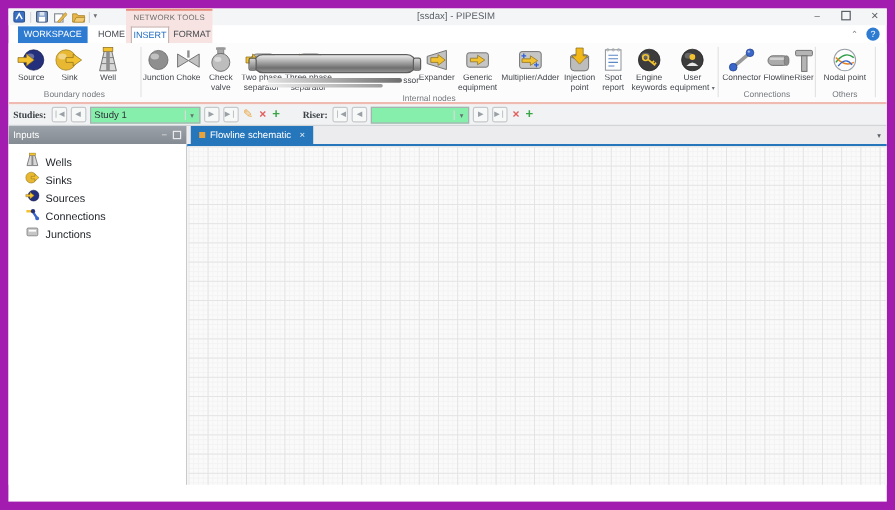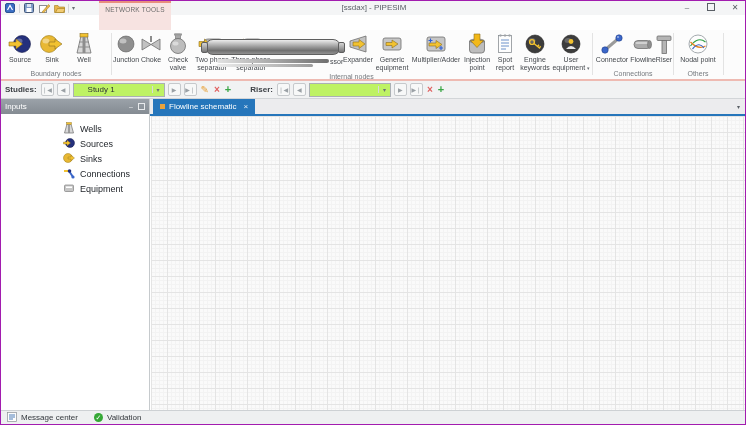--- a/index.html
+++ b/index.html
@@ -1,16 +1,16 @@
 <!DOCTYPE html>
 <html><head>
 <meta charset="utf-8">
 <style>
   html,body{margin:0;padding:0;background:#c8ccd0;}
-  .app{position:relative;width:746px;height:425px;background:#fff;border:1px solid #a21caf;
+  .app{position:relative;width:746px;height:425px;background:#fff;border:7px solid #a21caf;
        box-sizing:border-box;font-family:"Liberation Sans",sans-serif;overflow:hidden;
        -webkit-font-smoothing:antialiased;cursor:default;user-select:none;}
 
   
   .titlebar{position:absolute;left:0;top:0;right:0;height:14px;background:#f4f5f6;}
   .qat{position:absolute;left:3px;top:1px;height:12px;display:flex;align-items:center;gap:3px;}
   .qat .sep{width:1px;height:9px;background:#d4d7da;}
   .qat .qbtn{display:flex;align-items:center;justify-content:center;width:12px;height:12px;}
   .qat .caret{font-size:6px;color:#6a6f75;line-height:1;}
   .win-title{position:absolute;left:300px;top:2px;width:146px;text-align:center;
@@ -60,42 +60,42 @@
   .tbar1{position:absolute;left:216px;top:29px;width:112px;height:4px;border-radius:2px;
          background:linear-gradient(90deg,#e2e2e2,#6f6f6f);}
   .tbar2{position:absolute;left:216px;top:34px;width:96px;height:3px;border-radius:1.5px;
          background:linear-gradient(90deg,#ececec,#9d9d9d);}
   .obscured-frag{position:absolute;left:329px;top:28px;font-size:7px;color:#44484d;}
 
   
   .studiesbar{position:absolute;left:0;top:80px;right:0;height:18px;background:#f1f2f3;
               border-bottom:1px solid #d2d5d8;display:flex;align-items:center;gap:3px;
               padding-left:4px;box-sizing:border-box;}
-  .sb-label{font-size:8px;font-weight:bold;color:#3c4045;margin-right:1px;}
+  .sb-label{font-size:8px;font-weight:bold;color:#3c4045;margin-right:1px;font-family:Liberation Serif, serif;}
   .navbtn{width:13px;height:13px;border:1px solid #c6c9cc;background:#f7f8f8;border-radius:2px;
           display:flex;align-items:center;justify-content:center;font-size:6px;color:#9aa0a5;
           line-height:1;box-sizing:border-box;}
-  .combo{height:14px;border:1px solid #abb0b5;background:#bef264;display:flex;align-items:center;
-         font-size:8px;color:#2e3237;padding-left:14px;box-sizing:border-box;}
+  .combo{height:14px;border:1px solid #abb0b5;background:#86efac;display:flex;align-items:center;
+         font-size:8px;color:#2e3237;padding-left:3px;box-sizing:border-box;}
   .combo .cval{flex:1;}
   .combo .ccaret{width:11px;text-align:center;font-size:6px;color:#6a6f75;border-left:1px solid #d7dadd;}
   .toolglyph{font-size:10px;line-height:1;margin:0 1px;}
   .glyph-edit{color:#e8a33d;} .glyph-del{color:#e06060;font-weight:bold;}
   .glyph-add{color:#3aa546;font-weight:bold;font-size:11px;}
   .sb-gap{width:12px;}
 
   
   .sidepanel{position:absolute;left:0;top:98px;width:149px;bottom:14px;background:#fff;
              border-right:1px solid #c6cacd;box-sizing:border-box;}
   .panel-header{height:15px;background:linear-gradient(180deg,#9ba2a9,#848b92);color:#fff;
                 display:flex;align-items:center;padding:0 4px;box-sizing:border-box;}
   .panel-title{flex:1;font-size:8px;}
   .ph-icon{font-size:7px;color:#e8eaec;margin-left:5px;line-height:1;}
   .ph-pinbox{display:inline-block;width:5px;height:5px;border:1px solid #e8eaec;margin-left:5px;}
-  .tree{padding-top:7px;padding-left:48px;}
+  .tree{padding-top:7px;}
   .tree-item{height:15px;display:flex;align-items:center;padding-left:14px;gap:5px;}
   .tree-label{font-size:9px;color:#23272c;}
 
   .tabstrip{position:absolute;left:149px;top:98px;right:0;height:15px;background:#ececee;}
   .doc-tab{position:absolute;left:3px;top:0;height:15px;background:#2676bb;color:#fff;
            display:flex;align-items:center;gap:4px;padding:0 7px;font-size:8px;}
   .doc-tab .tabsquare{width:5px;height:5px;background:#e8a33d;}
   .doc-tab .tabclose{font-size:8px;color:#e8f0f8;margin-left:3px;}
   .tabstrip-caret{position:absolute;right:5px;top:4px;font-size:6px;color:#5a5f66;}
   .underline{position:absolute;left:149px;top:113px;right:0;height:2px;background:#2676bb;}
@@ -157,20 +157,28 @@
       <span class="winbtn">–</span>
       <span class="winbtn"><span class="maxbox"></span></span>
       <span class="winbtn">✕</span>
     </div>
   </div>
 
   <div class="ctx">
     <div class="ctx-label">NETWORK TOOLS</div>
   </div>
 
+  <div class="tabsrow">
+    <div class="tab tab-workspace">WORKSPACE</div>
+    <div class="tab tab-home">HOME</div>
+    <div class="tab tab-insert">INSERT</div>
+    <div class="tab tab-format">FORMAT</div>
+    <span class="ribbon-collapse">⌃</span>
+    <span class="help-btn">?</span>
+  </div>
 
   <div class="ribbon">
 
     <div class="rgroup" style="left:0;width:110px;">
       <div class="ritems" style="padding-left:2px;">
         <div class="ritem" style="width:34px;">
           <div class="ricon">
             <svg width="24" height="22">
                 <circle cx="14" cy="11" r="8.5" fill="#24307c" stroke="#141b4a" stroke-width="0.6"></circle>
                 <ellipse cx="11" cy="8" rx="3.5" ry="2.5" fill="rgba(255,255,255,0.3)"></ellipse>
@@ -436,69 +444,56 @@
       <div class="tree-item">
         <span><svg width="12" height="12">
               <path d="M4 2 L8 2 L10.5 11 L1.5 11 Z" fill="#d8d8d8" stroke="#6f6f6f" stroke-width="0.7"></path>
               <rect x="3.5" y="0.5" width="5" height="2" fill="#f2c230" stroke="#8a6d1f" stroke-width="0.4"></rect>
               <rect x="5.2" y="2.5" width="1.6" height="8.5" fill="#8d8d8d"></rect>
             </svg></span>
         <span class="tree-label">Wells</span>
       </div>
       <div class="tree-item">
         <span><svg width="12" height="12">
+              <circle cx="5" cy="6" r="4.5" fill="#e8b833" stroke="#9a7a1a" stroke-width="0.5"></circle>
+              <path d="M5 5 h3 v-1.8 l3.5 2.8 -3.5 2.8 v-1.8 h-3 z" fill="#f2c230" stroke="#8a6d1f" stroke-width="0.4"></path>
+            </svg></span>
+        <span class="tree-label">Sinks</span>
+      </div>
+      <div class="tree-item">
+        <span><svg width="12" height="12">
               <circle cx="7" cy="6" r="4.5" fill="#24307c" stroke="#141b4a" stroke-width="0.5"></circle>
               <path d="M0.5 5 h3.5 v-1.8 l3.5 2.8 -3.5 2.8 v-1.8 h-3.5 z" fill="#f2c230" stroke="#8a6d1f" stroke-width="0.4"></path>
             </svg></span>
         <span class="tree-label">Sources</span>
-      </div>
-      <div class="tree-item">
-        <span><svg width="12" height="12">
-              <circle cx="5" cy="6" r="4.5" fill="#e8b833" stroke="#9a7a1a" stroke-width="0.5"></circle>
-              <path d="M5 5 h3 v-1.8 l3.5 2.8 -3.5 2.8 v-1.8 h-3 z" fill="#f2c230" stroke="#8a6d1f" stroke-width="0.4"></path>
-            </svg></span>
-        <span class="tree-label">Sinks</span>
       </div>
       <div class="tree-item">
         <span><svg width="12" height="12">
               <path d="M1 4 L7 4" stroke="#f2c230" stroke-width="2"></path>
               <path d="M6 4 L10 10" stroke="#3a66c9" stroke-width="2"></path>
               <circle cx="6.5" cy="4" r="1.8" fill="#24307c"></circle>
               <circle cx="10" cy="10" r="1.6" fill="#3a66c9"></circle>
             </svg></span>
         <span class="tree-label">Connections</span>
       </div>
       <div class="tree-item">
         <span><svg width="12" height="12">
               <rect x="1.5" y="3" width="9" height="6.5" rx="1" fill="#c6c6c6" stroke="#6f6f6f" stroke-width="0.6"></rect>
               <rect x="3" y="4.5" width="6" height="1.5" fill="#fff"></rect>
             </svg></span>
-        <span class="tree-label">Equipment</span>
+        <span class="tree-label">Junctions</span>
       </div>
     </div>
   </div>
 
   <div class="tabstrip">
     <div class="doc-tab">
       <span class="tabsquare"></span>
       <span>Flowline schematic</span>
       <span class="tabclose">×</span>
     </div>
     <span class="tabstrip-caret">▾</span>
   </div>
   <div class="underline"></div>
   <div class="canvas"></div>
 
-  <div class="statusbar">
-    <span class="status-item">
-      <span><svg width="10" height="10">
-            <rect x="0.5" y="0.5" width="9" height="9" fill="#fdfdfd" stroke="#8a8f94" stroke-width="0.7"></rect>
-            <path d="M2 3 h6 M2 5 h6 M2 7 h4" stroke="#3a6fb0" stroke-width="0.9"></path>
-          </svg></span>
-      <span>Message center</span>
-    </span>
-    <span class="status-item">
-      <span class="vcheck">✓</span>
-      <span>Validation</span>
-    </span>
-  </div>
 
 </div>
 
 </body></html>

